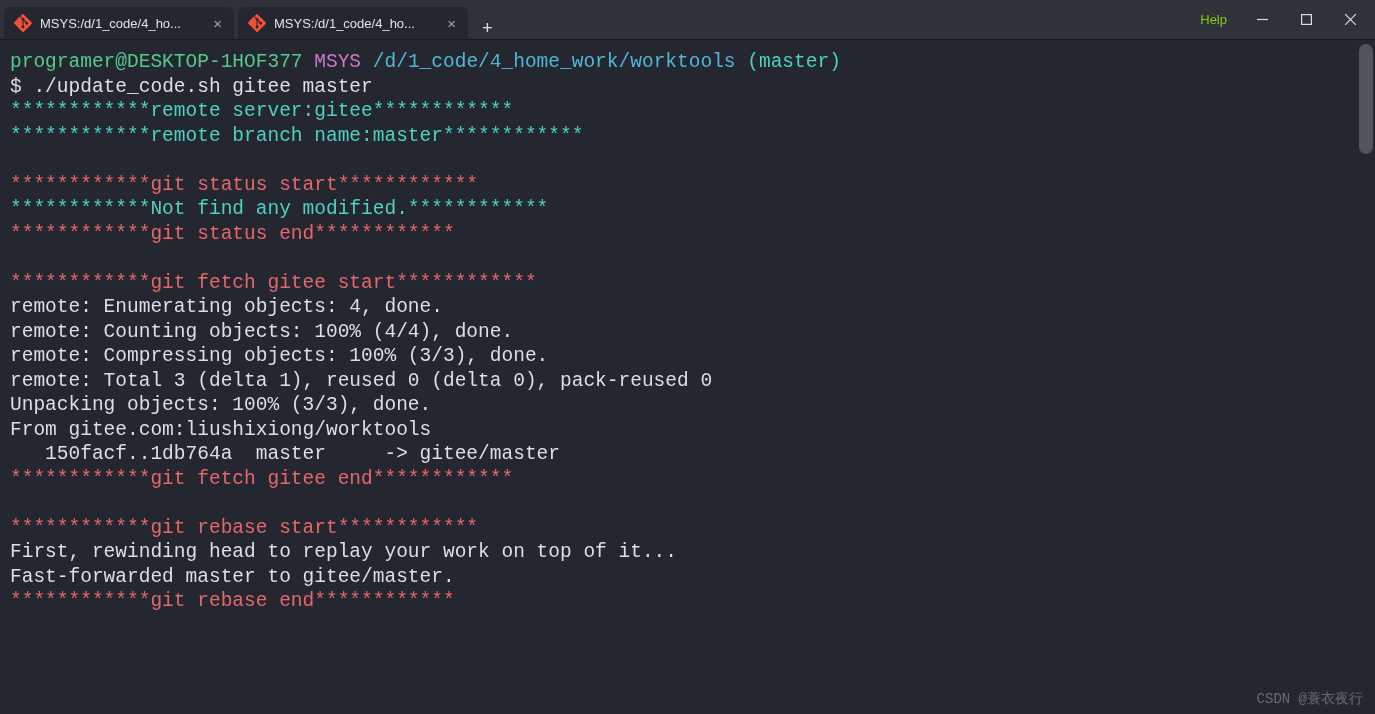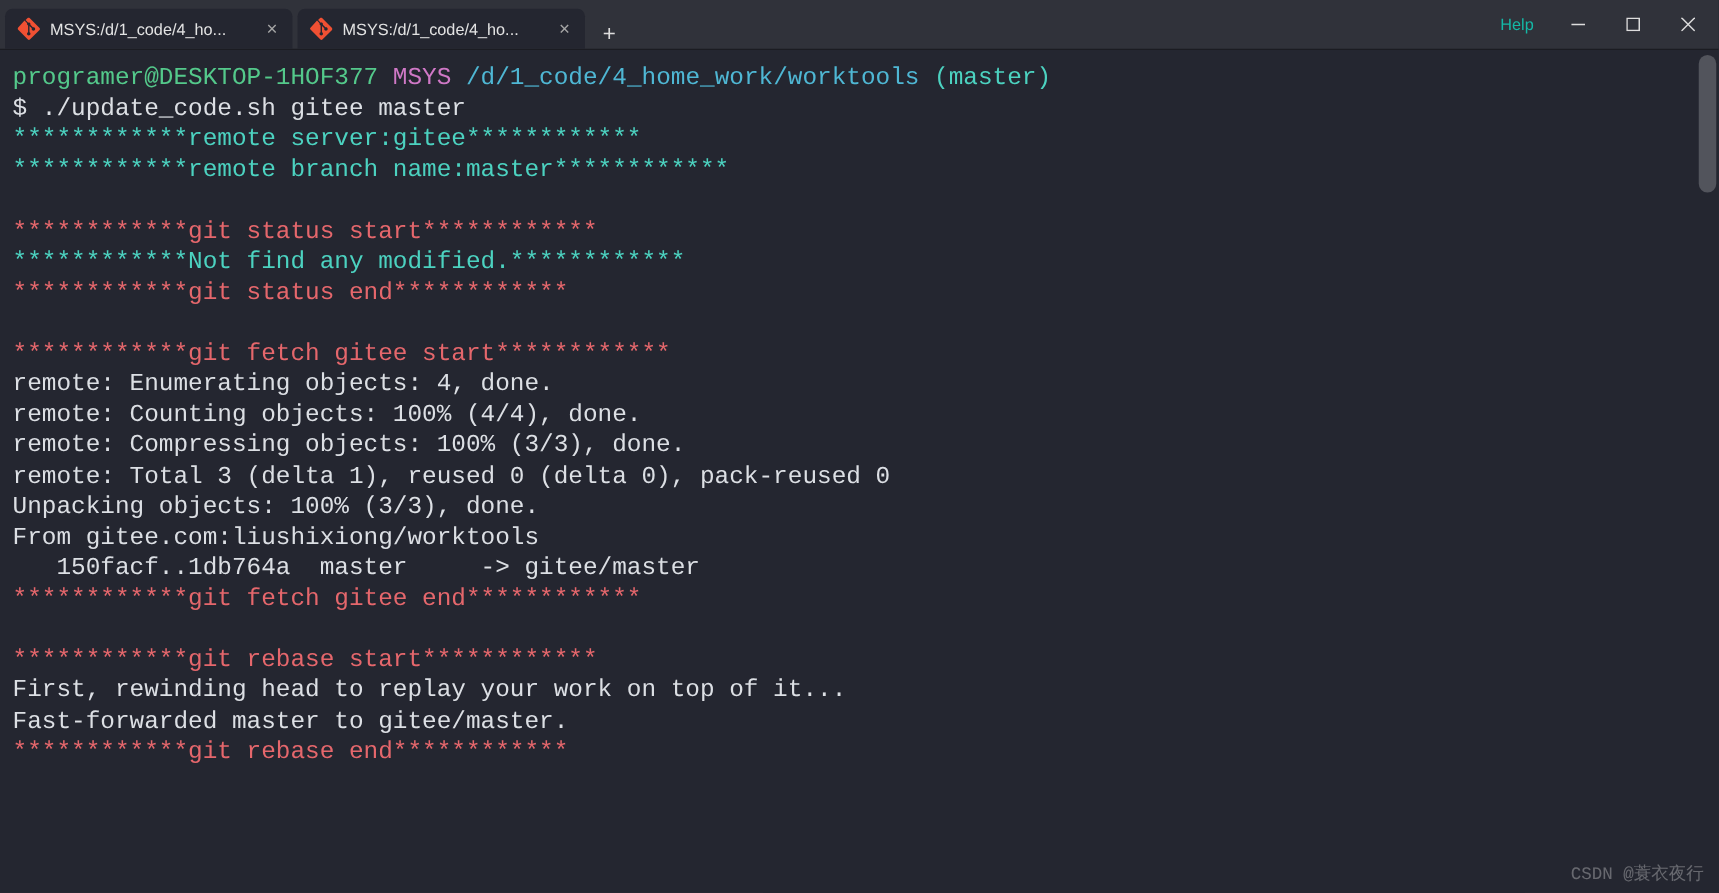--- a/index.html
+++ b/index.html
@@ -5,21 +5,21 @@
   * { margin:0; padding:0; box-sizing:border-box; }
   html,body { width:1375px; height:714px; font-family:"Consolas","Courier New",monospace; background:#2a2c34; overflow:hidden; }
   .titlebar { height:40px; background:#30323a; display:flex; align-items:center; padding:0 4px; border-bottom:1px solid #1b1c22; user-select:none; }
   .tabs { display:flex; align-items:flex-end; gap:4px; height:100%; }
   .tab { display:flex; align-items:center; gap:8px; height:32px; padding:0 10px; background:#242630; border-radius:6px 6px 0 0; color:#e3e3e3; font-size:13px; font-family:Arial,sans-serif; min-width:230px; max-width:250px; cursor:pointer;margin-top:21px; }
   .tab-icon svg { width:18px; height:18px; display:block; }
   .tab-title { flex:1; white-space:nowrap; overflow:hidden; text-overflow:ellipsis; }
   .tab-close { color:#a5a5a5; font-size:15px; line-height:1; padding:2px; }
   .new-tab { color:#ddd; font-size:18px; padding:0 10px; cursor:pointer; }
   .title-right { margin-left:auto; display:flex; align-items:center; gap:2px; }
-  .help { color:#14b8a6; font-family:Arial,sans-serif; font-size:13px; padding:0 12px; cursor:pointer; }
+  .help { color:#84cc16; font-family:Arial,sans-serif; font-size:13px; padding:0 12px; cursor:pointer; }
   .win-btn { width:42px; height:30px; display:flex; align-items:center; justify-content:center; color:#ddd; cursor:pointer; }
   .win-btn svg { width:11px; height:11px; stroke:#ddd; stroke-width:1.2; fill:none; }
   .terminal { background:#242630; height:674px; padding:10px 10px 10px 10px; position:relative; overflow:hidden; }
   .scroll-area { height:100%; overflow:hidden; }
   pre { font-family:"Consolas","Courier New",monospace; font-size:19.5px; line-height:24.5px; color:#dcdfe4; white-space:pre; letter-spacing:0px; }
   .c-green { color:#54c98b; }
   .c-magenta { color:#cf78c6; }
   .c-cyan { color:#4fb7d4; }
   .c-red { color:#e5676c; }
   .c-aqua { color:#4cd2c0; }

